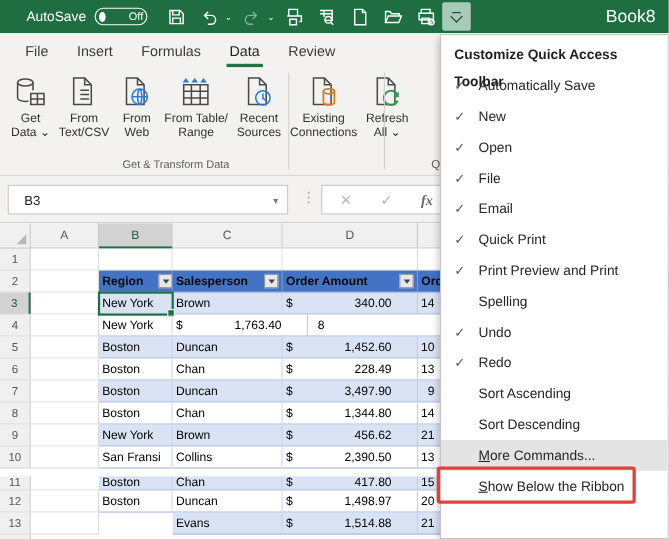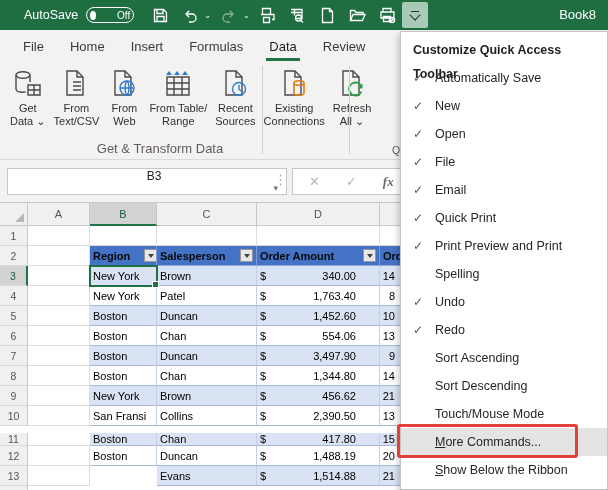--- a/index.html
+++ b/index.html
@@ -17,46 +17,46 @@
   .qat{display:flex;align-items:center;margin-left:14px;gap:6px;}
   .qat-btn{width:24px;height:24px;display:flex;align-items:center;justify-content:center;cursor:pointer;border-radius:2px;}
   .qat-btn svg{display:block;}
   .qat-btn.dimmed{opacity:.45;}
   .qat-caret{font-size:8px;color:#fff;margin-left:-4px;}
   #qat-dd{position:absolute;left:402px;top:2px;width:26px;height:26px;background:#a8cbb8;border-radius:2px;
           display:flex;flex-direction:column;align-items:center;justify-content:center;cursor:pointer;}
   #qat-dd .bar{width:8px;height:1.6px;background:#1d3b2a;margin-bottom:2px;}
   #qat-dd .chev{width:7px;height:7px;border-right:1.7px solid #1d3b2a;border-bottom:1.7px solid #1d3b2a;
           transform:rotate(45deg);margin-top:-3px;}
-  #book-title{position:absolute;right:12px;top:7px;font-size:13px;color:#fff;}
+  #book-title{position:absolute;right:12px;top:7px;font-size:16px;color:#fff;}
 
   
   #tabs-row{position:absolute;left:0;top:30px;width:608px;height:32px;background:#f3f2f1;
             display:flex;align-items:flex-end;padding-left:10px;box-sizing:border-box;}
   .tab{font-size:13px;color:#3b3a39;padding:7px 13px 8px 13px;cursor:pointer;position:relative;}
   .tab.active{color:#1f1e1d;font-weight:normal;}
   .tab.active:after{content:"";position:absolute;left:10px;right:10px;bottom:1px;height:3px;background:#217346;}
 
   
   #ribbon{position:absolute;left:0;top:62px;width:608px;height:98px;background:#f3f2f1;
           border-bottom:1px solid #dadada;box-sizing:border-box;}
   #rib-buttons{position:absolute;left:6px;top:4px;display:flex;align-items:flex-start;}
   .rbtn{display:flex;flex-direction:column;align-items:center;padding:2px 4px;cursor:pointer;border-radius:2px;}
   .rbtn svg{display:block;margin-bottom:2px;}
   .rlbl{font-size:11px;color:#323130;text-align:center;line-height:13px;white-space:pre-line;}
   .rib-div{position:absolute;top:4px;height:88px;width:1px;background:#d2d0ce;}
   #grp-label{position:absolute;left:40px;bottom:3px;width:240px;text-align:center;
-             font-size:13px;color:#605e5c;}
+             font-size:10px;color:#605e5c;}
   #grp-label2{position:absolute;left:392px;bottom:3px;font-size:10.5px;color:#605e5c;}
 
   
   #fbar{position:absolute;left:0;top:160px;width:608px;height:43px;background:#f3f2f1;
         border-bottom:1px solid #c9c9c9;box-sizing:border-box;}
-  #namebox{position:absolute;left:7px;top:8px;width:280px;height:27px;background:#fff;border:1px solid #c6c6c6;
-           box-sizing:border-box;display:flex;align-items:center;font-size:12px;color:#222;padding-left:14px;cursor:text;flex-direction:column;}
+  #namebox{position:absolute;left:7px;top:8px;width:255px;height:27px;background:#fff;border:1px solid #c6c6c6;
+           box-sizing:border-box;display:flex;align-items:center;font-size:12px;color:#222;padding-left:14px;cursor:text;}
   #namebox .nb-arrow{margin-left:auto;margin-right:8px;color:#777;font-size:9px;}
   #fdots{position:absolute;left:274px;top:12px;color:#a0a0a0;font-size:13px;letter-spacing:0;}
   #fxbox{position:absolute;left:292px;top:8px;width:316px;height:27px;background:#fff;border:1px solid #c6c6c6;
          box-sizing:border-box;display:flex;align-items:center;gap:26px;padding-left:16px;}
   .fbtn{color:#b5b5b5;font-size:13px;cursor:pointer;}
   #fx-btn{color:#6c6b6a;font-family:"Liberation Serif",serif;font-style:italic;font-weight:bold;}
 
   
   #sheet{position:absolute;left:0;top:203px;width:608px;height:287px;background:#fff;overflow:hidden;}
   .sh-row{display:flex;}
@@ -171,21 +171,20 @@
       </div>
     <div id="qat-dd">
       <span class="bar"></span>
       <span class="chev"></span>
     </div>
     <div id="book-title">Book8</div>
   </div>
 
   <div id="tabs-row">
       <div class="tab">File</div>
-      <div class="tab">Home</div>
       <div class="tab">Insert</div>
       <div class="tab">Formulas</div>
       <div class="tab active">Data</div>
       <div class="tab">Review</div>
     </div>
 
   <div id="ribbon">
     <div id="rib-buttons">
         <div class="rbtn">
           <svg width="34" height="32" viewBox="0 0 32 32">
@@ -330,21 +329,20 @@
           </span>
         </div>
         <div class="cell tbl band" style="width: 228px;">
           <span class="eval">14</span>
         </div>
       </div>
       <div class="sh-row" style="height: 20px;">
         <div class="rnum">4</div>
         <div class="cell" style="width: 62px;"></div>
         <div class="cell tbl" style="width: 67px;">New York</div>
-        <div class="cell tbl" style="width: 100px;">Patel</div>
         <div class="cell tbl" style="width: 123px;">
           <span class="amt">
             <span>$</span>
             <span>1,763.40</span>
           </span>
         </div>
         <div class="cell tbl" style="width: 228px;">
           <span class="eval">8</span>
         </div>
       </div>
@@ -364,21 +362,21 @@
         </div>
       </div>
       <div class="sh-row" style="height: 20px;">
         <div class="rnum">6</div>
         <div class="cell" style="width: 62px;"></div>
         <div class="cell tbl" style="width: 67px;">Boston</div>
         <div class="cell tbl" style="width: 100px;">Chan</div>
         <div class="cell tbl" style="width: 123px;">
           <span class="amt">
             <span>$</span>
-            <span>554.06</span>
+            <span>228.49</span>
           </span>
         </div>
         <div class="cell tbl" style="width: 228px;">
           <span class="eval">13</span>
         </div>
       </div>
       <div class="sh-row" style="height: 20px;">
         <div class="rnum">7</div>
         <div class="cell" style="width: 62px;"></div>
         <div class="cell tbl band" style="width: 67px;">Boston</div>
@@ -454,21 +452,21 @@
         </div>
       </div>
       <div class="sh-row" style="height: 20px;">
         <div class="rnum">12</div>
         <div class="cell" style="width: 62px;"></div>
         <div class="cell tbl" style="width: 67px;">Boston</div>
         <div class="cell tbl" style="width: 100px;">Duncan</div>
         <div class="cell tbl" style="width: 123px;">
           <span class="amt">
             <span>$</span>
-            <span>1,488.19</span>
+            <span>1,498.97</span>
           </span>
         </div>
         <div class="cell tbl" style="width: 228px;">
           <span class="eval">20</span>
         </div>
       </div>
       <div class="sh-row" style="height: 20px;">
         <div class="rnum">13</div>
         <div class="cell" style="width: 62px;"></div>
         <div class="cell tbl band" style="width: 67px; margin-top: 28px;">Chicago</div>
@@ -532,24 +530,20 @@
           <span>Redo</span>
         </div>
         <div class="menu-item">
           <span class="check"></span>
           <span>Sort Ascending</span>
         </div>
         <div class="menu-item">
           <span class="check"></span>
           <span>Sort Descending</span>
         </div>
-        <div class="menu-item">
-          <span class="check"></span>
-          <span>Touch/Mouse Mode</span>
-        </div>
         <div class="menu-item hovered">
           <span class="check"></span>
           <span><u>M</u>ore Commands...</span>
         </div>
         <div class="menu-item">
           <span class="check"></span>
           <span><u>S</u>how Below the Ribbon</span>
         </div>
       </div>
   </div>

